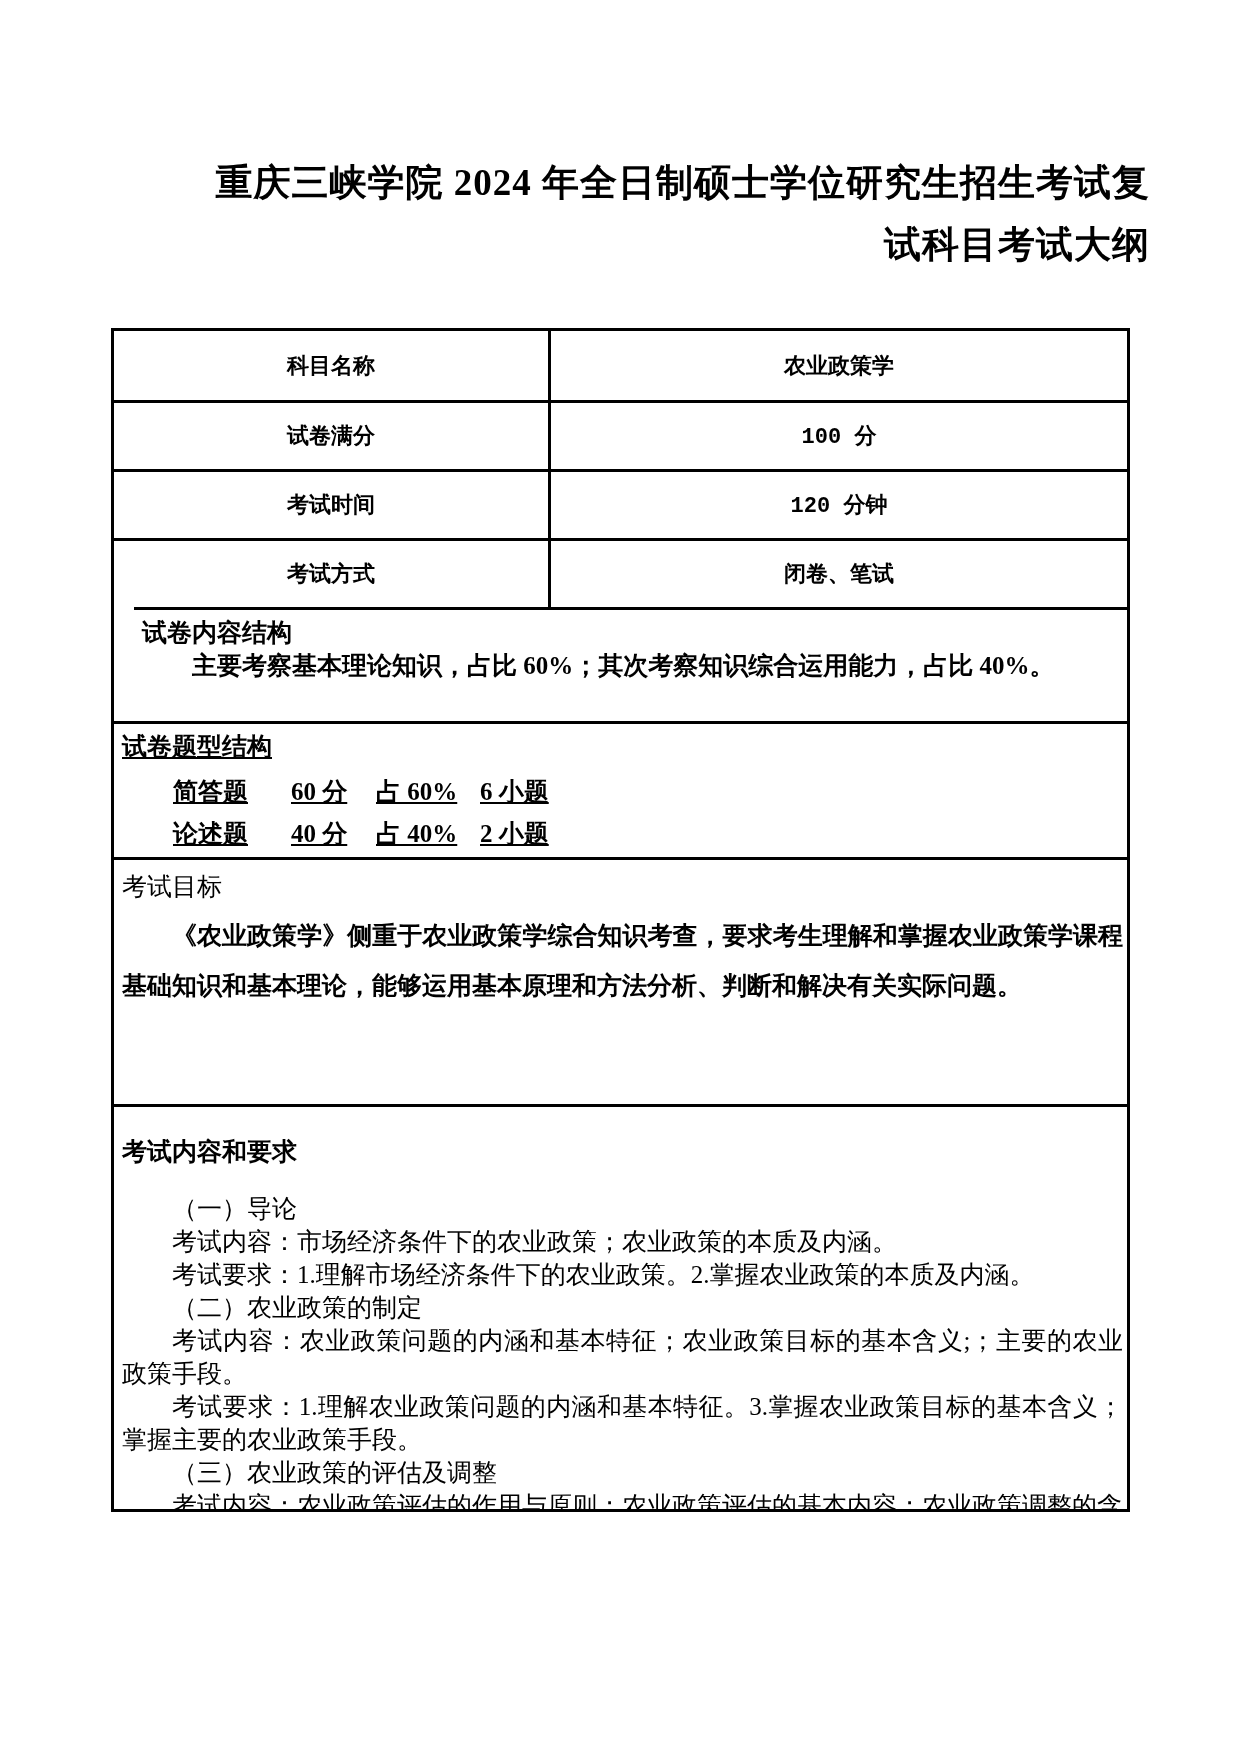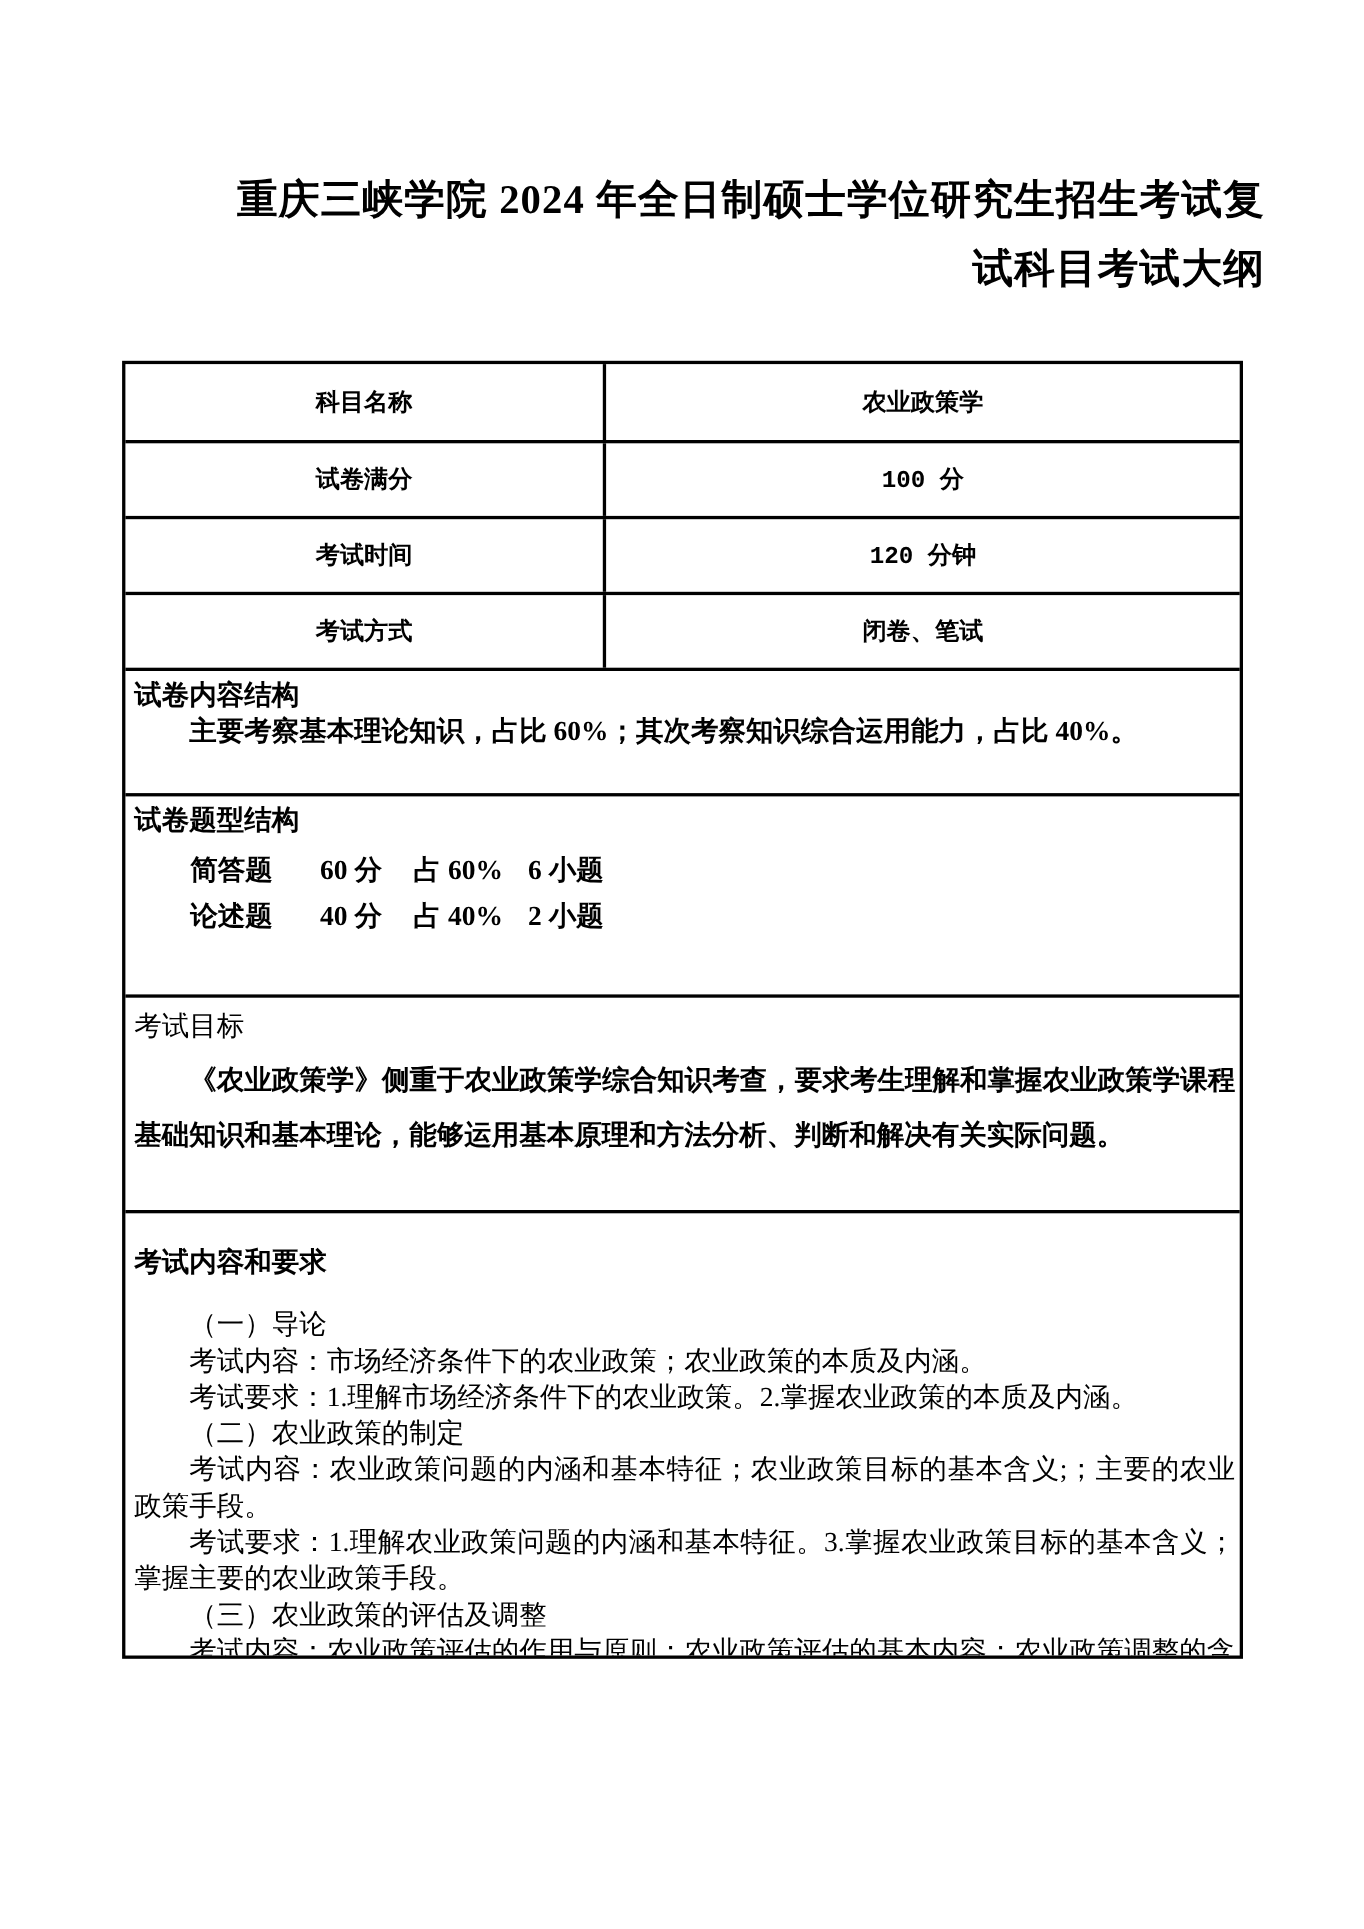--- a/index.html
+++ b/index.html
@@ -52,38 +52,38 @@
     border-top: 3px solid #000;
     padding: 6px 4px 0 8px;
     font-size: 25px;
     overflow: hidden;
   }
   .sec-heading {
     font-weight: bold;
     line-height: 33px;
   }
   .sec-heading.normal { font-weight: normal; }
-  .sec-content-structure { height: 114px; }
+  .sec-content-structure { height: 114px; margin-left: 20px; }
   .sec-content-structure .sec-body {
     font-weight: bold;
     line-height: 33px;
     text-indent: 2em;
     text-align: justify;
   }
-  .sec-question-types { height: 183px; }
+  .sec-question-types { height: 136px; text-decoration: underline; }
   .qt-rows { margin: 8px 0 0 51px; }
   .qt-row {
     display: flex;
     line-height: 42px;
     font-weight: bold;
   }
   .qt-name  { width: 118px; }
   .qt-score { width: 85px; }
   .qt-ratio { width: 104px; }
-  .sec-objective { height: 196px; padding-top: 10px; }
+  .sec-objective { height: 247px; padding-top: 10px; }
   .sec-objective .sec-body {
     margin-top: 8px;
     font-weight: bold;
     line-height: 50px;
     text-indent: 2em;
     text-align: justify;
   }
   .sec-requirements { height: 405px; padding-top: 28px; }
   .sec-requirements .sec-body { margin-top: 24px; }
   .req-para {

